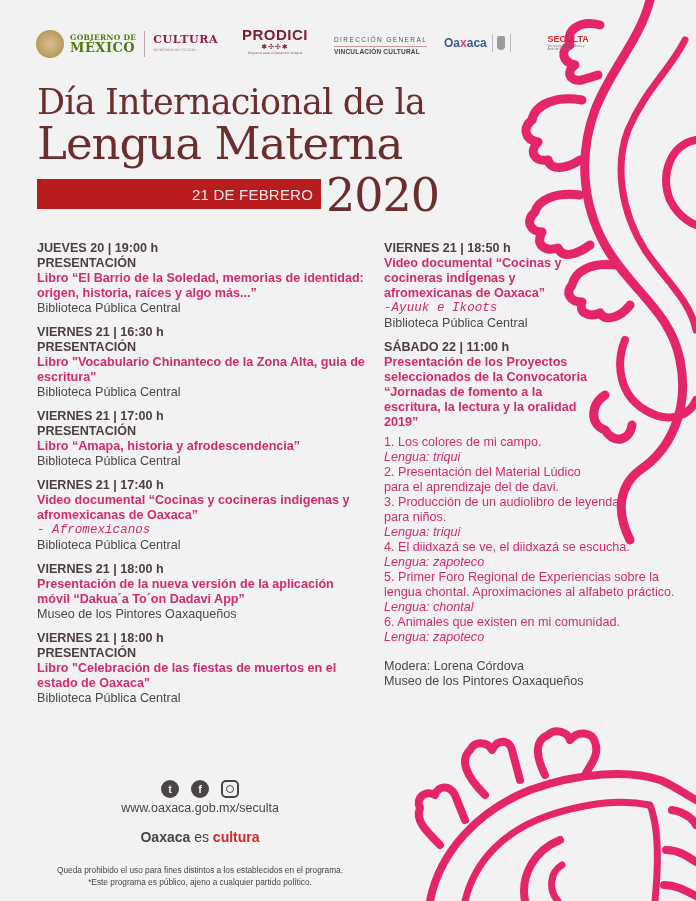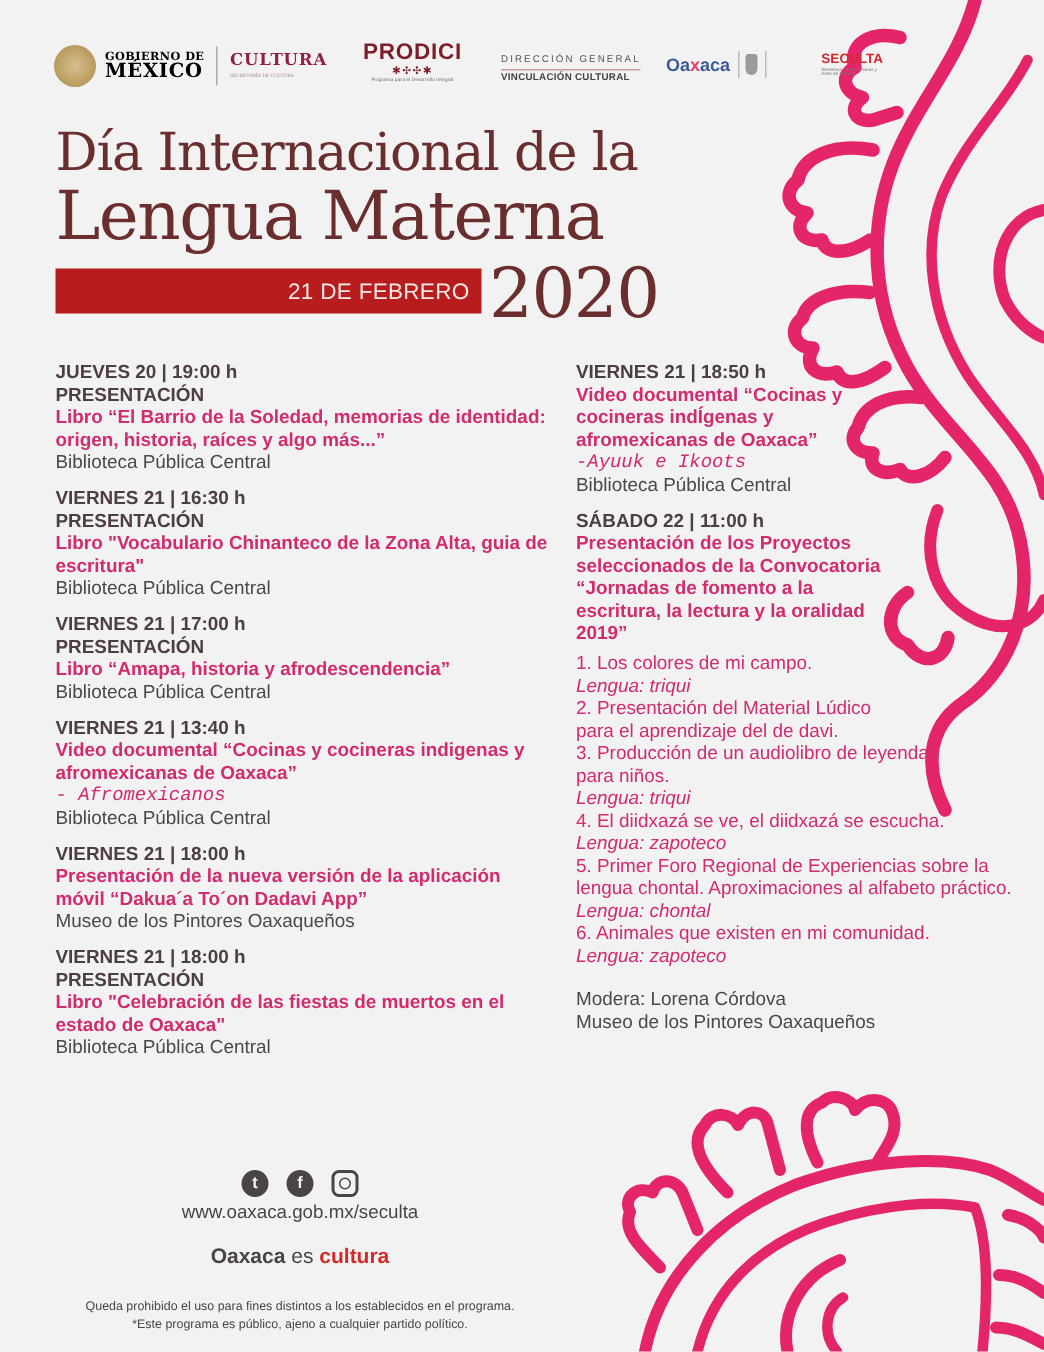--- a/index.html
+++ b/index.html
@@ -7,21 +7,21 @@
     width: 696px; height: 901px; overflow: hidden;
     background: #f3f2f2; position: relative;
     font-family: "DejaVu Sans", "Liberation Sans", sans-serif;
     color: #4a4444;
   }
   .deco { position: absolute; pointer-events: none; }
   
   .logos { position: absolute; top: 26px; left: 36px; right: 130px; height: 40px; }
   .logo-gob { position: absolute; left: 0; top: 4px; display: flex; align-items: center; }
   .seal { width: 28px; height: 28px; border-radius: 50%; background: radial-gradient(circle, #d6bf8e 0%, #b89a5e 70%, #a88a50 100%); }
-  .gob-text { margin-left: 6px; color: #000000; font-family: "DejaVu Serif", serif; font-weight: bold; line-height: 1; }
+  .gob-text { margin-left: 6px; color: #4d7c0f; font-family: "DejaVu Serif", serif; font-weight: bold; line-height: 1; }
   .gob-text .l1 { font-size: 7.5px; letter-spacing: 0.3px; }
   .gob-text .l2 { font-size: 13px; letter-spacing: 0.5px; }
   .gob-sep { width: 1px; height: 26px; background: #b8a6a6; margin: 0 8px; }
   .cultura { color: #8e2044; font-family: "DejaVu Serif", serif; font-weight: bold; font-size: 11px; letter-spacing: 0.6px; position: relative; top: -2px; }
   .cultura small { display: block; font-size: 3px; color: #a07f7f; letter-spacing: 0; font-weight: normal; margin-top: 2px; }
   .logo-prodici { position: absolute; left: 206px; top: 0; text-align: center; }
   .prodici { color: #7c1d2a; font-weight: bold; font-size: 15px; letter-spacing: 0.5px; font-family: "Liberation Sans", sans-serif; }
   .prodici-marks { color: #7c1d2a; font-size: 7px; letter-spacing: 1px; line-height: 8px; }
   .prodici-sub { font-size: 3px; color: #666; }
   .logo-dgvc { position: absolute; left: 298px; top: 11px; line-height: 1; }
@@ -163,21 +163,21 @@
     <div class="what">Libro "Vocabulario Chinanteco de la Zona Alta, guia de escritura"</div>
     <div class="place">Biblioteca Pública Central</div>
   </div>
   <div class="event">
     <div class="when">VIERNES 21 | 17:00 h</div>
     <div class="kind">PRESENTACIÓN</div>
     <div class="what">Libro “Amapa, historia y afrodescendencia”</div>
     <div class="place">Biblioteca Pública Central</div>
   </div>
   <div class="event">
-    <div class="when">VIERNES 21 | 13:40 h</div>
+    <div class="when">VIERNES 21 | 17:40 h</div>
     <div class="what">Video documental “Cocinas y cocineras indigenas y afromexicanas de Oaxaca”</div>
     <div class="lang-note">- Afromexicanos</div>
     <div class="place">Biblioteca Pública Central</div>
   </div>
   <div class="event">
     <div class="when">VIERNES 21 | 18:00 h</div>
     <div class="what">Presentación de la nueva versión de la aplicación móvil “Dakua´a To´on Dadavi App”</div>
     <div class="place">Museo de los Pintores Oaxaqueños</div>
   </div>
   <div class="event">

